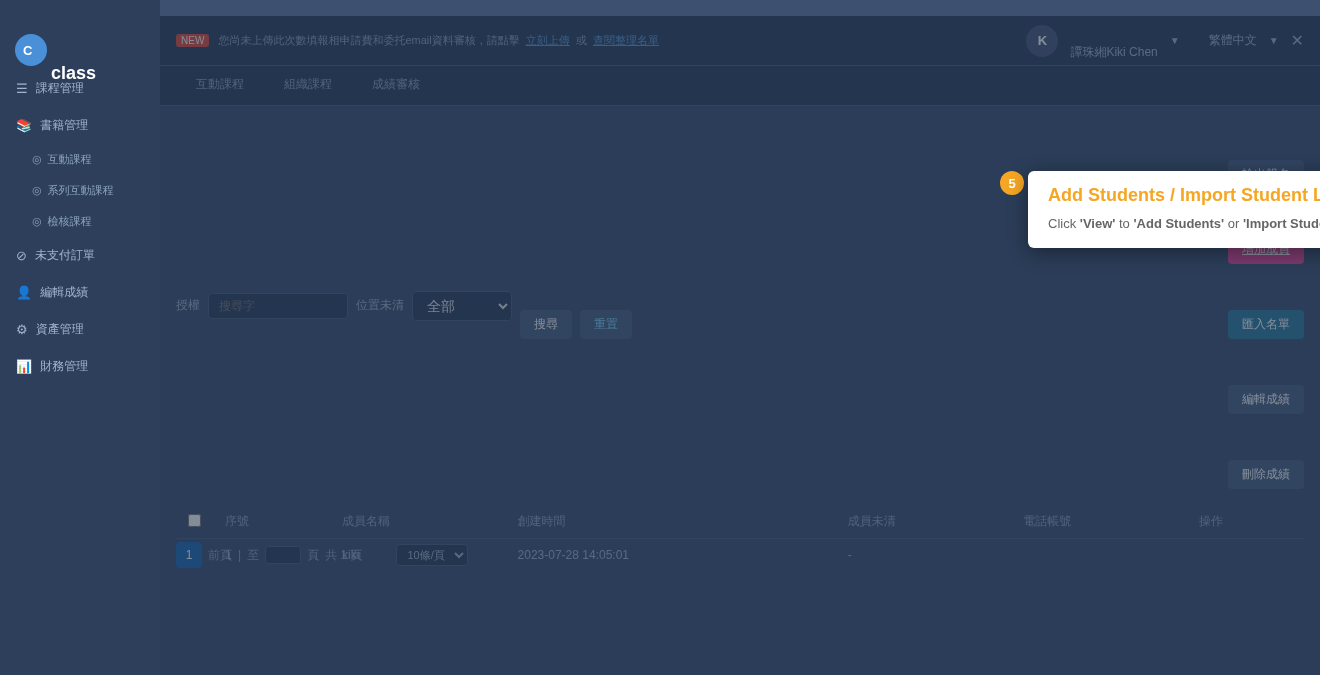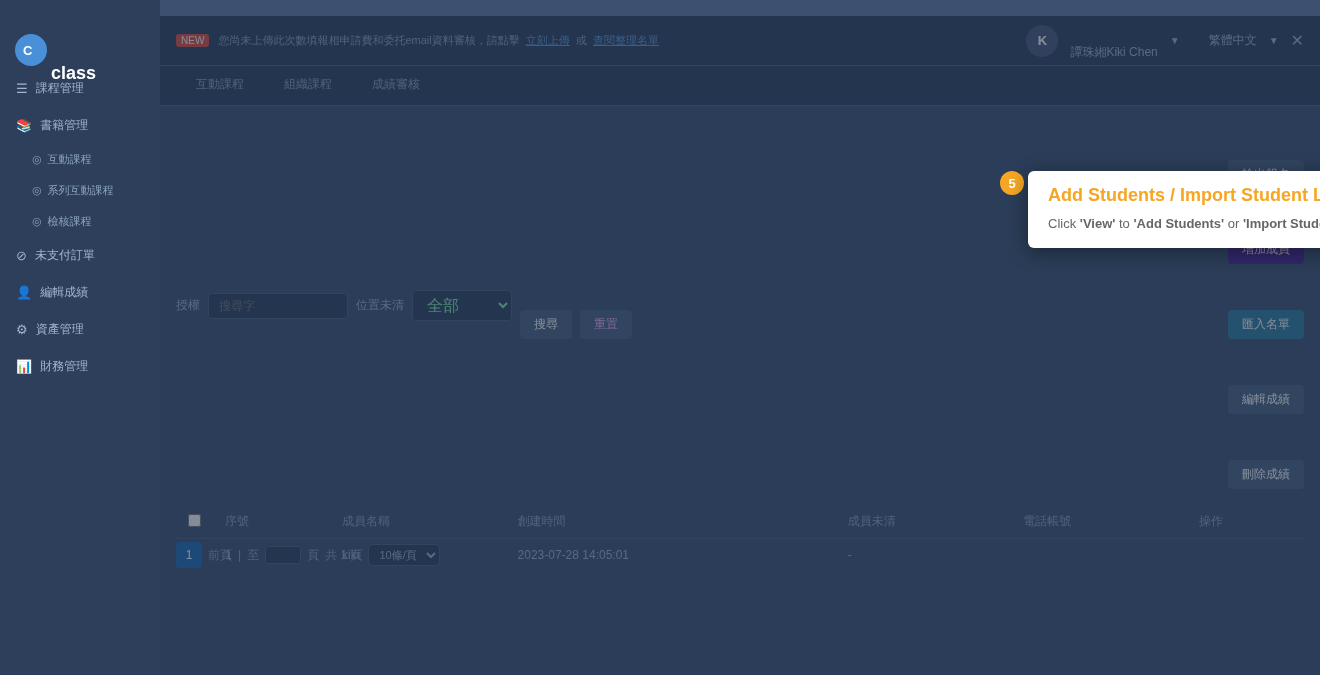--- a/index.html
+++ b/index.html
@@ -134,45 +134,45 @@
       color: #5eead4;
       padding: 5px 10px;
       border-radius: 4px;
       font-size: 12px;
       width: 140px;
       outline: none;
     }
     .filter-select {
       background: #2e3f5c;
       border: 1px solid #4a6080;
-      color: #86efac;
+      color: #e5e5e5;
       padding: 5px 10px;
       border-radius: 4px;
-      font-size: 16px;
+      font-size: 14px;
       width: 100px;
       outline: none;
       cursor: pointer;
     }
     .btn {
       padding: 6px 14px;
       border-radius: 4px;
       font-size: 12px;
       cursor: pointer;
       border: none;
       margin-top: 38px;
     }
     .btn-primary { background: #4a6080; color: #fff; }
-    .btn-secondary { background: #4a6080; color: #f0abfc; }
+    .btn-secondary { background: #4a6080; color: #7dd3fc; }
     .btn-spacer { flex: 1; }
 
     
     .action-buttons {
       display: flex; gap: 8px; flex-direction: column;
     }
-    .btn-blue { background: #4c1d95; color: #fff; }
+    .btn-blue { background: #ec4899; color: #fff; text-decoration: underline; }
     .btn-teal { background: #2e7d9e; color: #fff; }
     .btn-outline { background: #4a6080; color: #fff; }
 
     
     .table-container {
       background: transparent;
     }
     .table {
       width: 100%;
       border-collapse: collapse;
@@ -211,20 +211,21 @@
     }
     .page-info { color: #8aa3bc; font-size: 12px; }
     .page-select {
       background: #2e3f5c;
       border: 1px solid #4a6080;
       color: #a0b4cc;
       padding: 3px 6px;
       border-radius: 4px;
       font-size: 11px;
       cursor: pointer;
+      margin-left: 28px;
     }
 
     
     .tooltip-overlay {
       position: absolute;
       top: 155px;
       left: 840px;
       background: transparent;
       z-index: 100;
     }

